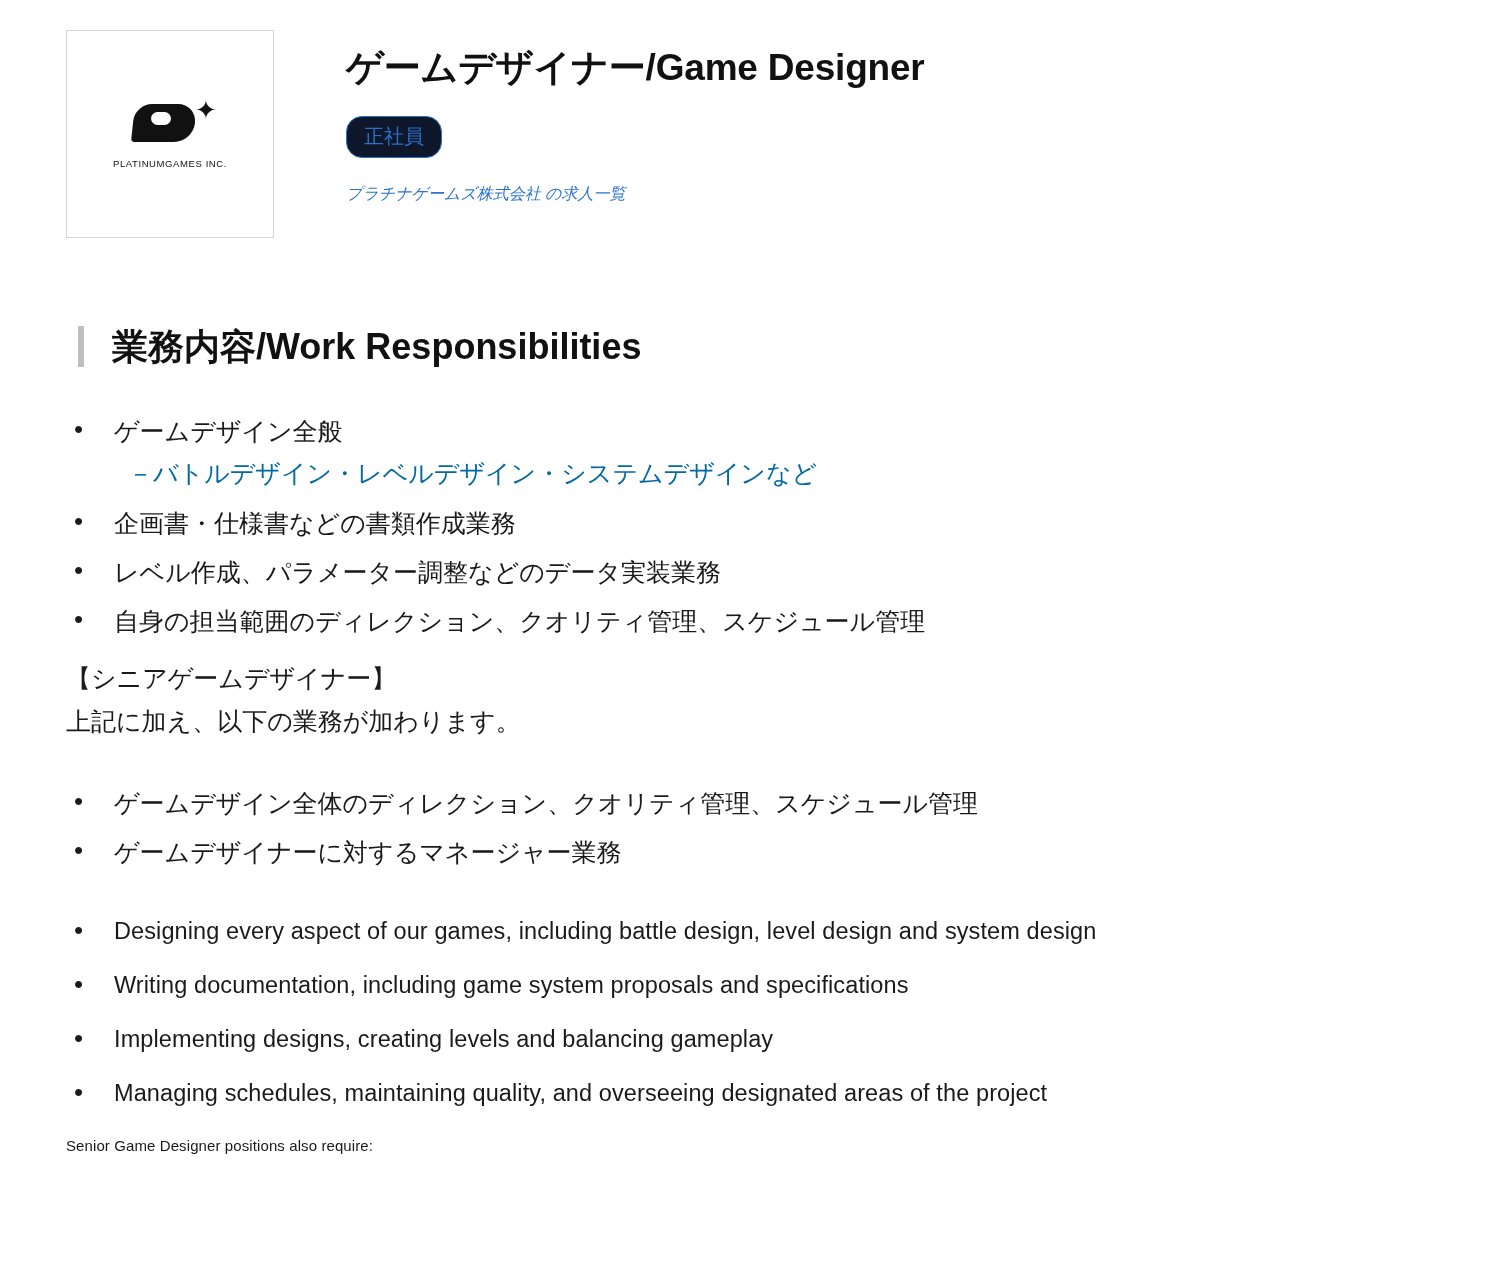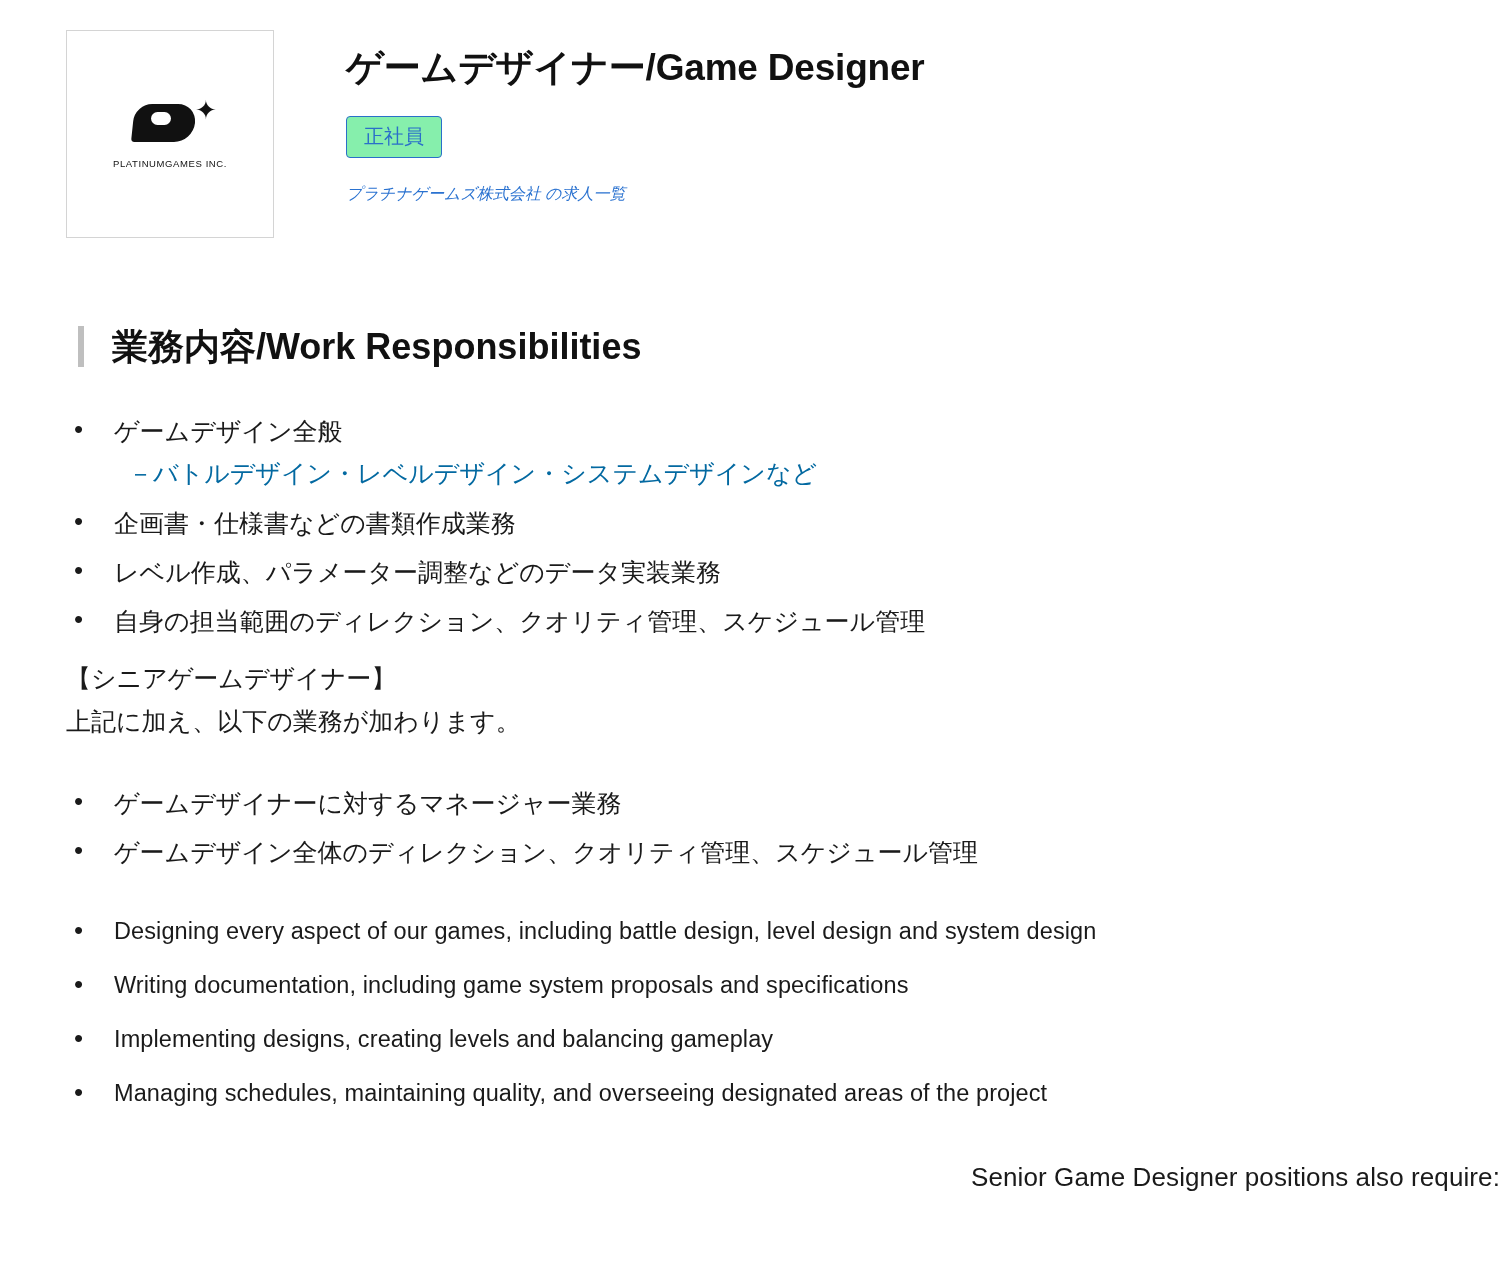--- a/index.html
+++ b/index.html
@@ -95,25 +95,25 @@
     font-weight: 700;
     letter-spacing: -0.2px;
     color: #111;
     margin: 0 0 26px 0;
     line-height: 1.2;
   }
   .badge {
     display: inline-block;
     border: 1px solid #2a6fc9;
     color: #2a6fc9;
-    border-radius: 4px;
+    border-radius: 16px;
     font-size: 20px;
     padding: 9px 17px 11px 17px;
     line-height: 1;
-    background: #86efac;
+    background: #0f172a;
   }
   .company-link {
     margin-top: 26px;
     font-size: 16px;
     color: #2a72d0;
     text-decoration: none;
     display: inline-block;
     cursor: pointer;
     font-style: italic;
   }
@@ -137,20 +137,21 @@
     position: absolute;
     left: 0;
     top: 2px;
     bottom: 2px;
     width: 6px;
     background: #bfbfbf;
   }
 
   .content {
     padding-left: 66px;
+    padding-right: 60px;
   }
 
   ul.bullets {
     list-style: none;
     margin: 44px 0 0 0;
     padding: 0;
   }
   ul.bullets li {
     position: relative;
     padding-left: 48px;
@@ -185,24 +186,23 @@
     line-height: 1.55;
     color: #1a1a1a;
     margin: 0;
   }
   .block-senior {
     margin-top: 20px;
   }
   .block-senior .para + .para { margin-top: 4px; }
 
   .para.en {
-    font-size: 26px;
-    margin-top: 46px;
+    font-size: 15px;
+    margin-top: 23px;
     letter-spacing: 0.1px;
-    text-align: right;
   }
 </style>
 </head>
 <body>
 
 <div class="page">
 
   <div class="header">
 
     <div class="logo-box">
@@ -241,22 +241,22 @@
       <li>レベル作成、パラメーター調整などのデータ実装業務</li>
       <li>自身の担当範囲のディレクション、クオリティ管理、スケジュール管理</li>
     </ul>
 
     <div class="block-senior">
       <p class="para">【シニアゲームデザイナー】</p>
       <p class="para">上記に加え、以下の業務が加わります。</p>
     </div>
 
     <ul class="bullets">
+      <li>ゲームデザイン全体のディレクション、クオリティ管理、スケジュール管理</li>
       <li>ゲームデザイナーに対するマネージャー業務</li>
-      <li>ゲームデザイン全体のディレクション、クオリティ管理、スケジュール管理</li>
     </ul>
 
     <ul class="bullets en">
       <li>Designing every aspect of our games, including battle design, level design and system design</li>
       <li>Writing documentation, including game system proposals and specifications</li>
       <li>Implementing designs, creating levels and balancing gameplay</li>
       <li>Managing schedules, maintaining quality, and overseeing designated areas of the project</li>
     </ul>
 
     <p class="para en">Senior Game Designer positions also require:</p>

